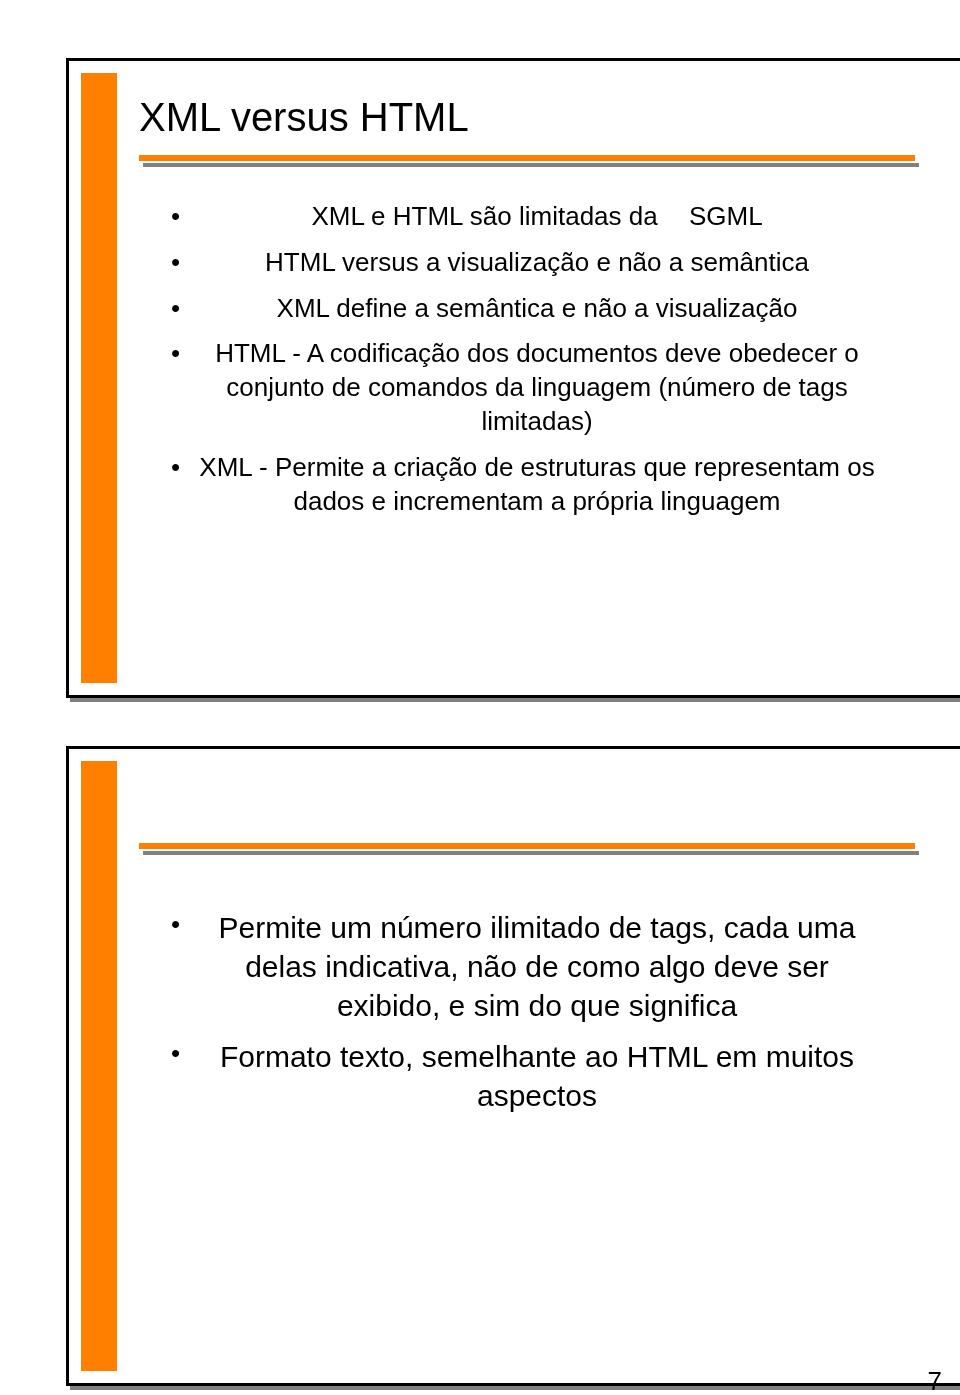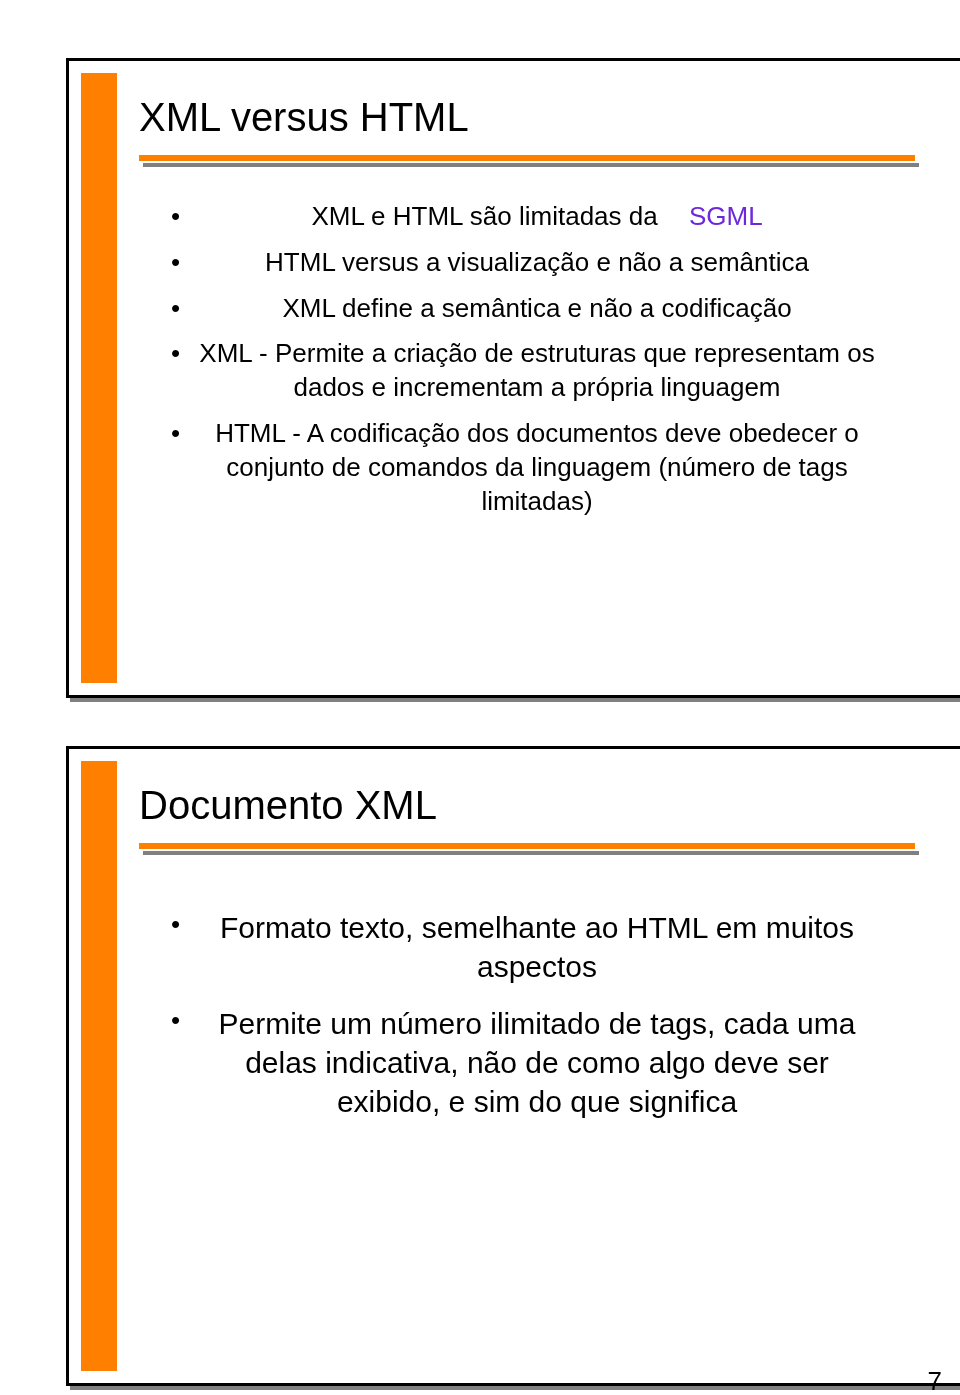--- a/index.html
+++ b/index.html
@@ -72,54 +72,53 @@
     padding-left: 26px;
   }
   ul.bullets > li::before {
     content: "•";
     position: absolute;
     left: 0;
     top: 0;
     font-size: 26px;
     color: #000000;
   }
-  .red { color: #6d28d9; }
+  .red { color: #000000; }
   .page-number {
     position: absolute;
     right: 30px;
     bottom: 10px;
     font-size: 26px;
     color: #000000;
   }
 </style>
 </head>
 <body>
 
 <div class="slide slide-1">
   <div class="orange-bar"></div>
   <div class="slide-title">XML versus HTML</div>
   <div class="title-underline"></div>
   <div class="title-shadow"></div>
   <div class="content">
     <ul class="bullets">
       <li><span>XML e HTML são limitadas da </span><span class="red">SGML</span></li>
       <li>HTML versus a visualização e não a semântica</li>
-      <li>XML define a semântica e não a codificação</li>
+      <li>XML define a semântica e não a visualização</li>
+      <li>HTML - A codificação dos documentos deve obedecer o conjunto de comandos da linguagem (número de tags limitadas)</li>
       <li>XML - Permite a criação de estruturas que representam os dados e incrementam a própria linguagem</li>
-      <li>HTML - A codificação dos documentos deve obedecer o conjunto de comandos da linguagem (número de tags limitadas)</li>
     </ul>
   </div>
 </div>
 
 <div class="slide slide-2">
   <div class="orange-bar"></div>
-  <div class="slide-title">Documento XML</div>
   <div class="title-underline"></div>
   <div class="title-shadow"></div>
   <div class="content" style="top:135px;">
     <ul class="bullets">
+      <li style="font-size:30px;">Permite um número ilimitado de tags, cada uma delas indicativa, não de como algo deve ser exibido, e sim do que significa</li>
       <li style="font-size:30px; margin-bottom:18px;">Formato texto, semelhante ao HTML em muitos aspectos</li>
-      <li style="font-size:30px;">Permite um número ilimitado de tags, cada uma delas indicativa, não de como algo deve ser exibido, e sim do que significa</li>
     </ul>
   </div>
 </div>
 
 <div class="page-number">7</div>
 
 </body></html>

